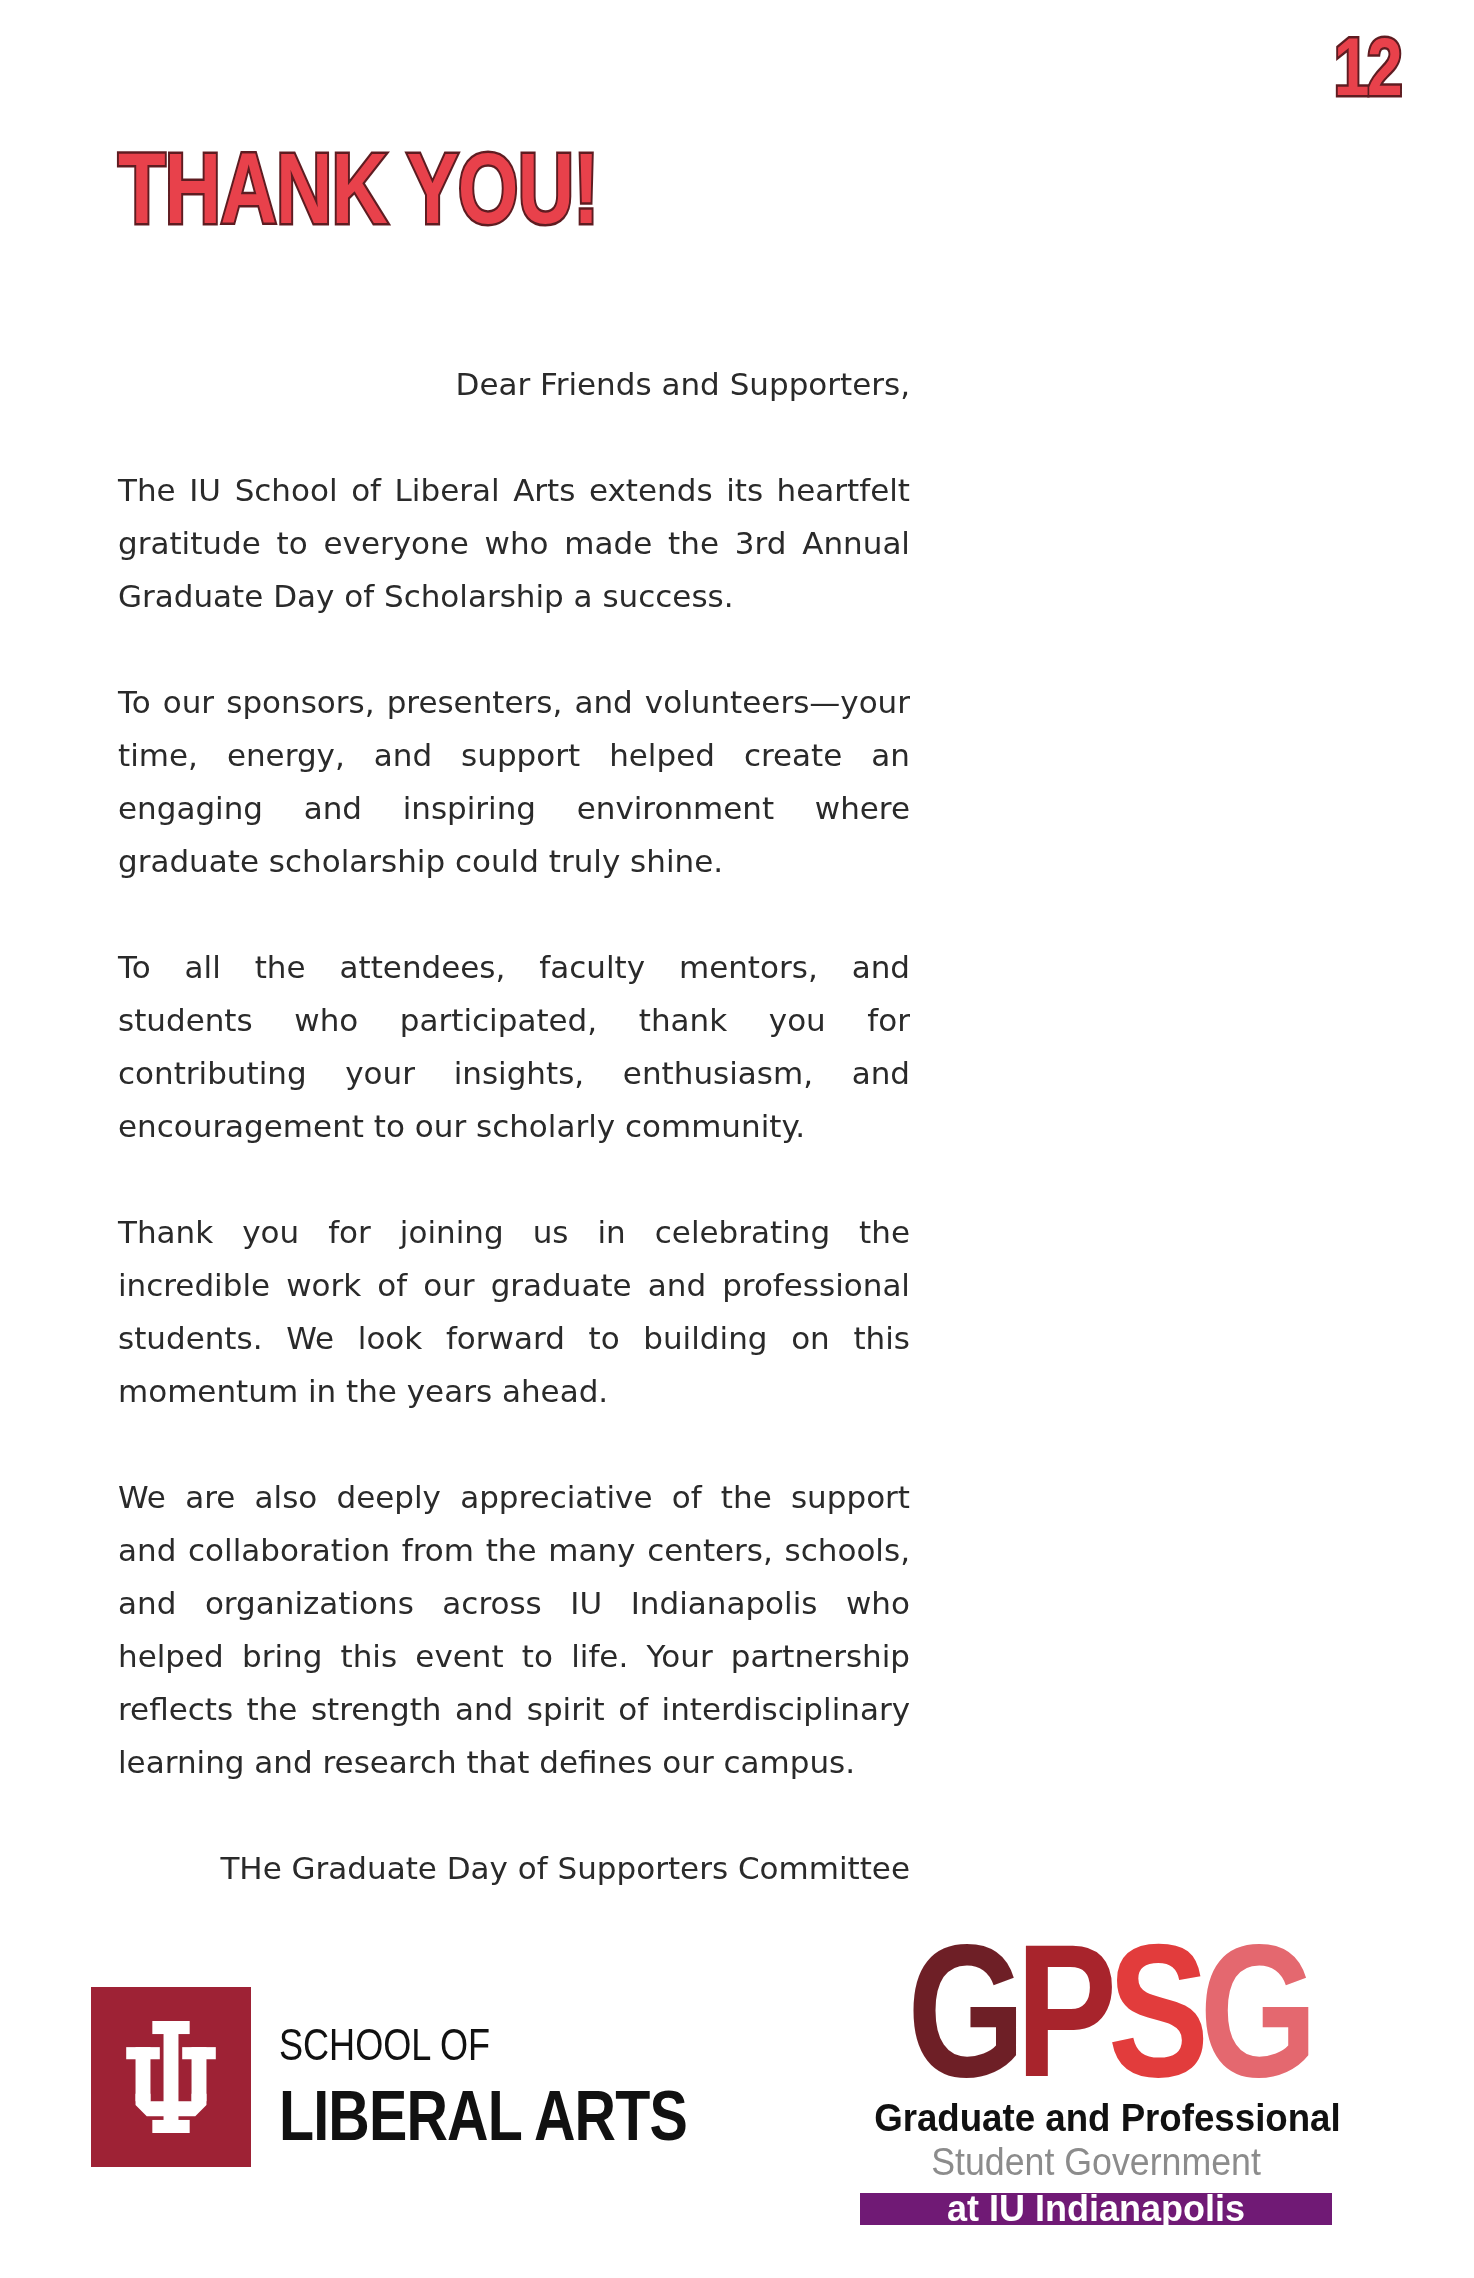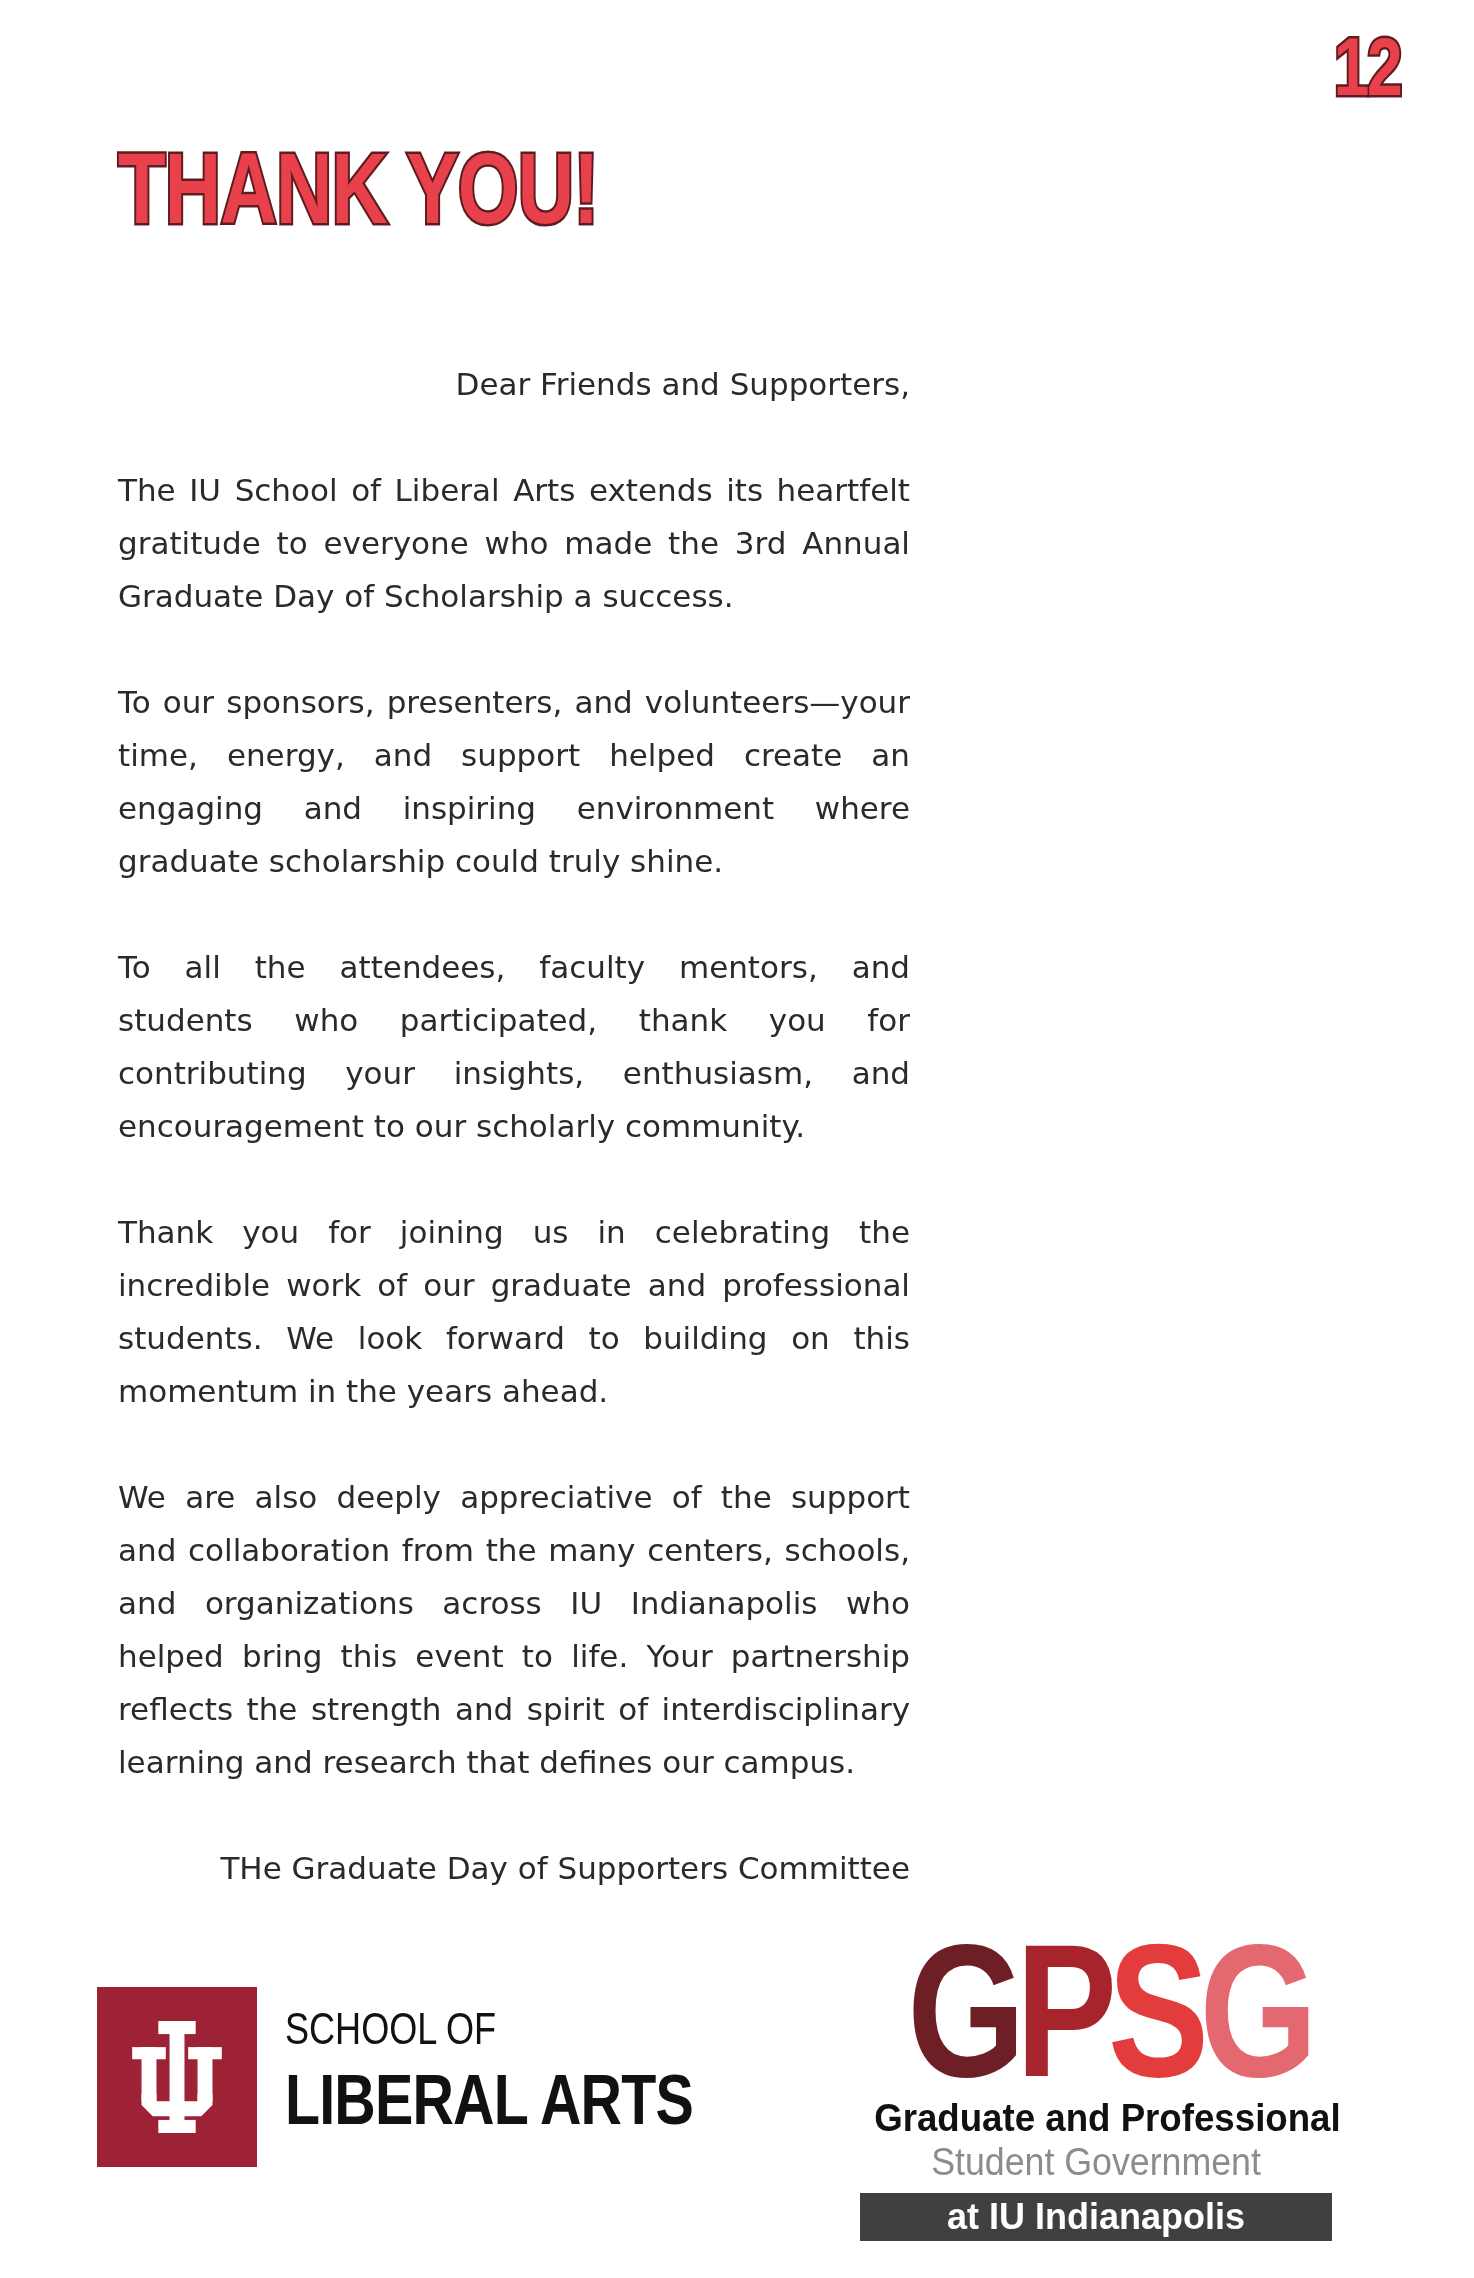--- a/index.html
+++ b/index.html
@@ -31,21 +31,21 @@
     white-space:nowrap;
   }
   
   .letter{
     position:absolute;top:358px;left:118px;width:792px;
     font-size:31px;line-height:53px;color:#2a2a2a;
   }
   .letter p{margin:0 0 53px 0;text-align:justify;}
   .letter p.no-justify{text-align:right;}
   
-  .iu-lockup{position:absolute;left:97px;top:1987px;display:flex;align-items:flex-start;}
+  .iu-lockup{position:absolute;left:91px;top:1987px;display:flex;align-items:center;}
   .iu-block{
     width:160px;height:180px;background:#9e2235;
     display:flex;align-items:center;justify-content:center;flex:none;
   }
   .iu-text{margin-left:28px;}
   .iu-school-of{
     font-family:"Liberation Sans",sans-serif;
     font-size:44px;font-weight:400;color:#111;line-height:1;
     margin-top:20px;
     transform:scaleX(0.82);transform-origin:left top;
@@ -73,21 +73,21 @@
     white-space:nowrap;
   }
   .gpsg-line2{
     font-family:"Liberation Sans",sans-serif;
     font-size:38px;font-weight:400;color:#8c8c8c;line-height:1.05;
     margin-top:4px;
     transform:scaleX(0.94);transform-origin:center top;
     white-space:nowrap;
   }
   .gpsg-banner{
-    margin-top:10px;height:48px;background:#404040;
+    margin-top:10px;height:32px;background:#701a75;
     display:flex;align-items:center;justify-content:center;
   }
   .gpsg-banner span{
     font-family:"Liberation Sans",sans-serif;
     font-size:36px;font-weight:bold;color:#ffffff;line-height:1;
   }
 </style>
 </head>
 <body>
 

